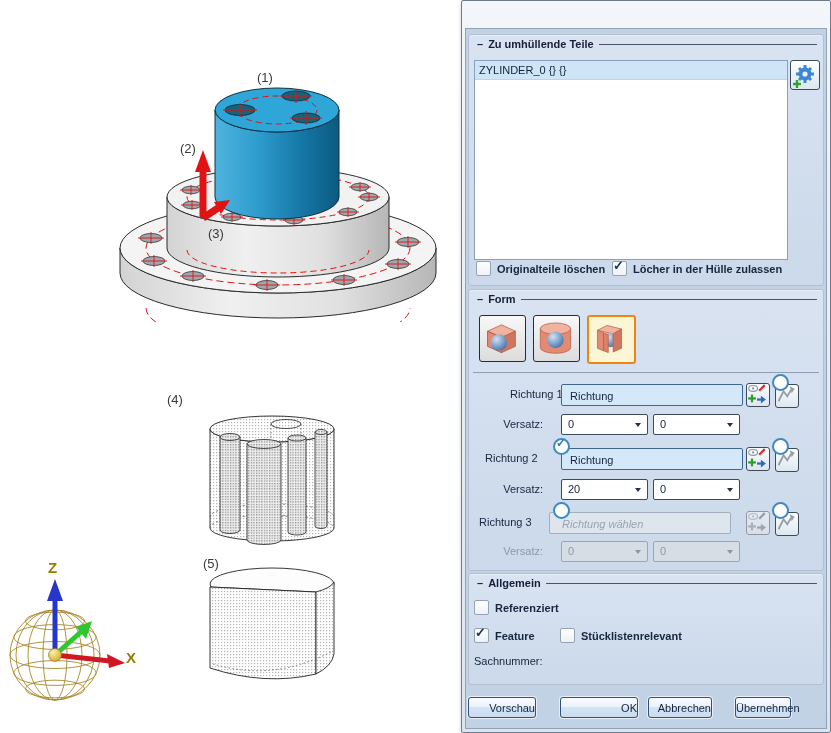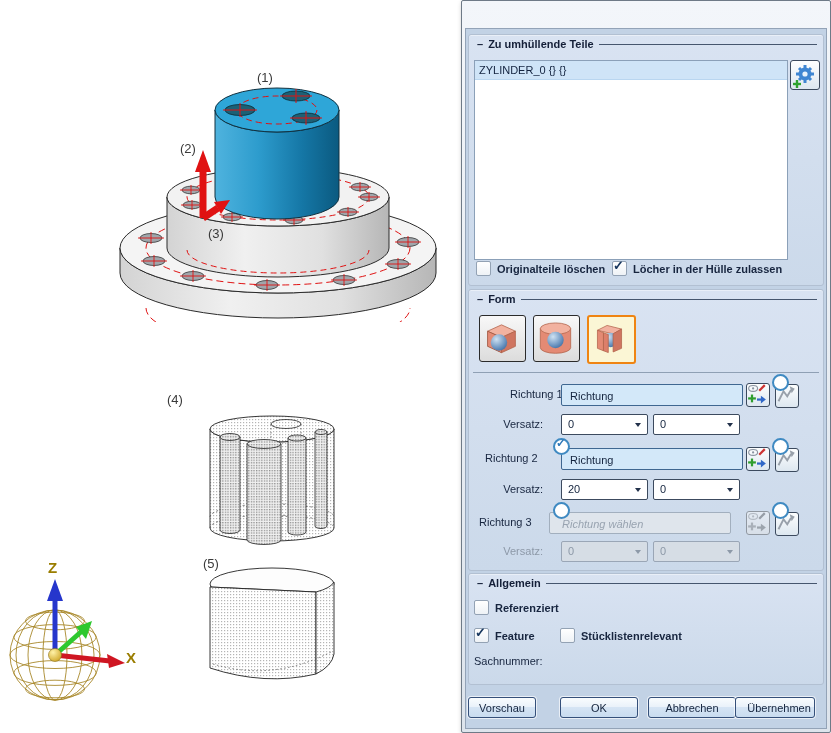--- a/index.html
+++ b/index.html
@@ -62,21 +62,21 @@
   
   .sqbtn{position:absolute;width:24px;height:24px;border:1px solid #3c4a5e;border-radius:3px;
     background:linear-gradient(#fdfefe,#dde7f0);box-sizing:border-box;}
   .sqbtn.dis{opacity:.45;filter:grayscale(1);}
   .badge{position:absolute;width:17px;height:17px;border:2px solid #3f8ac2;border-radius:50%;
     background:#fff;box-sizing:border-box;z-index:5;}
   .badge .bt{position:absolute;left:1px;top:-4px;font-size:12px;font-weight:bold;color:#2e78b8;}
   
   .fbtn{position:absolute;top:668px;height:21px;border:1px solid #35507a;border-radius:3px;
     background:linear-gradient(180deg,#f9fcfe 0%,#eaf2fa 45%,#d5e4f4 50%,#c9dcef 100%);
-    font-size:11px;color:#13233d;text-align:center;line-height:20px;box-sizing:border-box;
+    font-size:11px;color:#13233d;text-align:right;line-height:20px;box-sizing:border-box;
     box-shadow:0 0 0 1px rgba(255,255,255,.65);}
 </style>
 </head>
 <body>
 
 <div id="viewport">
 
   <svg class="abs" style="left:100px;top:60px;" width="360" height="262" viewBox="0 0 360 262">
     <defs>
       <linearGradient id="gSideL" x1="0" y1="0" x2="1" y2="0">
@@ -494,16 +494,16 @@
       </div>
       <div class="cb-row" style="left:91px;top:54px;">
         <span class="cb"></span>
         <span class="txt">Stücklistenrelevant</span>
       </div>
       <div class="lbl" style="left:5px;top:81px;">Sachnummer:</div>
     </div>
 
     <div class="fbtn" style="left:2px;width:68px;">Vorschau</div>
     <div class="fbtn" style="left:94px;width:78px;">OK</div>
-    <div class="fbtn" style="left:182px;width:88px;">Abbrechen</div>
-    <div class="fbtn" style="left:269px;width:80px;padding-left:8px;">Übernehmen</div>
+    <div class="fbtn" style="left:182px;width:64px;">Abbrechen</div>
+    <div class="fbtn" style="left:269px;width:56px;">Übernehmen</div>
   </div>
 </div>
 
 </body></html>

